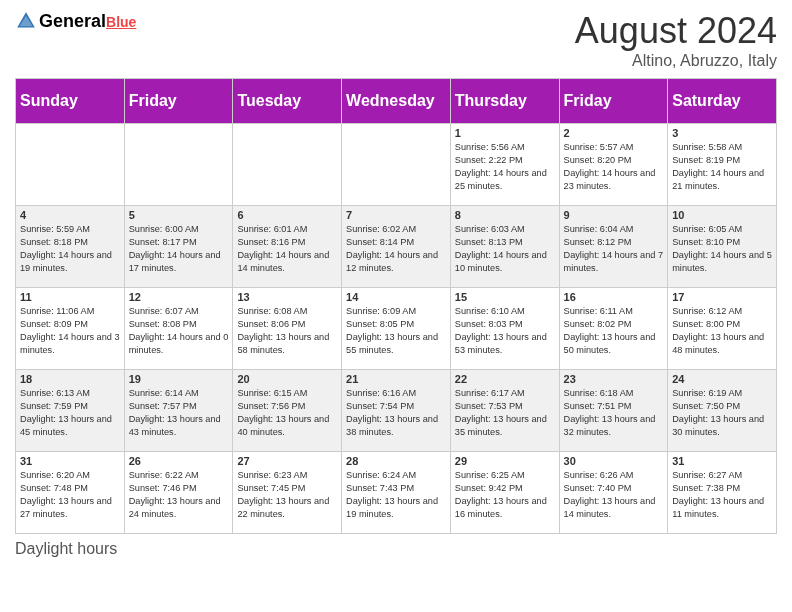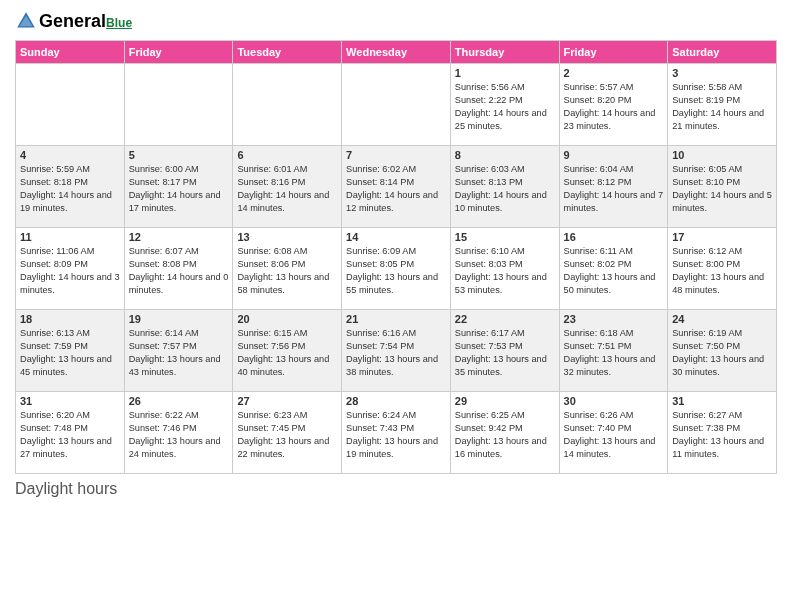--- a/index.html
+++ b/index.html
@@ -24,23 +24,23 @@
       display: flex;
       align-items: center;
       gap: 2px;
     }
     .logo-text-general {
       font-size: 18px;
       font-weight: bold;
       color: #000000;
     }
     .logo-text-blue {
-      font-size: 12px;
+      font-size: 14px;
       font-weight: bold;
-      color: #15803d;
+      color: #ef4444;
       text-decoration: underline;
     }
     .logo-icon {
       width: 22px;
       height: 22px;
     }
     .title-block {
       text-align: right;
     }
     .month-title {
@@ -51,25 +51,25 @@
     .location-title {
       font-size: 16px;
       color: #555;
     }
     .calendar {
       width: 100%;
       border-collapse: collapse;
       table-layout: fixed;
     }
     .calendar thead th {
-      background-color: #ec4899;
+      background-color: #a21caf;
       color: #fff;
-      font-size: 11px;
+      font-size: 16px;
       font-weight: bold;
-      padding: 5px 4px;
+      padding: 13px 4px;
       text-align: left;
       border: 1px solid #ccc;
     }
     .calendar tbody td {
       vertical-align: top;
       border: 1px solid #ccc;
       padding: 3px 4px;
       font-size: 9.5px;
       color: #333;
       height: 82px;
@@ -107,20 +107,24 @@
   <div class="header">
     <div class="logo">
       <svg class="logo-icon" viewBox="0 0 30 30">
         <polygon points="15,3 27,24 3,24" fill="#2E75B6"></polygon>
         <polygon points="15,8 24,22 6,22" fill="#fff" opacity="0.3"></polygon>
       </svg>
       <div>
         <span class="logo-text-general">General</span><span class="logo-text-blue">Blue</span>
       </div>
     </div>
+    <div class="title-block">
+      <div class="month-title">August 2024</div>
+      <div class="location-title">Altino, Abruzzo, Italy</div>
+    </div>
   </div>
 
   <table class="calendar">
     <thead>
       <tr id="header-row">
           <th>Sunday</th>
           <th>Friday</th>
           <th>Tuesday</th>
           <th>Wednesday</th>
           <th>Thursday</th>

